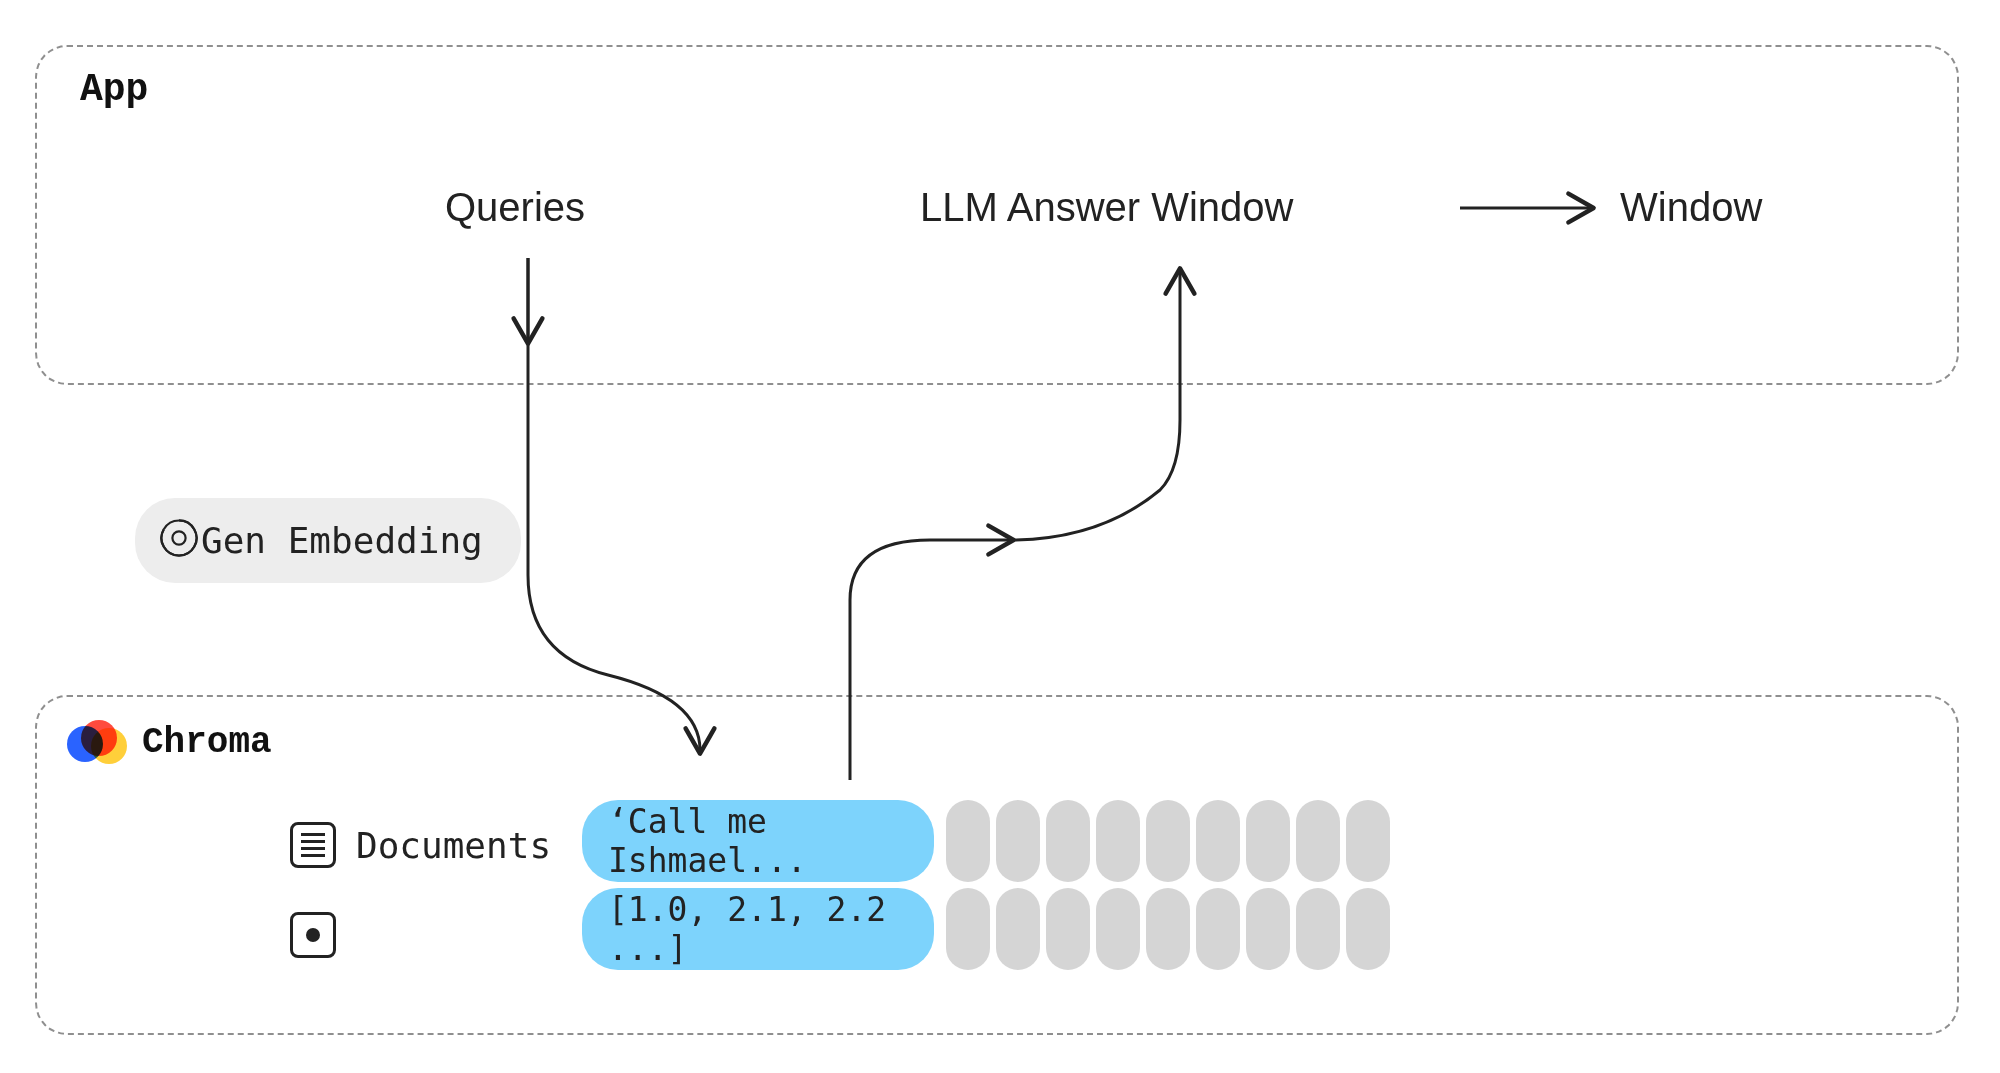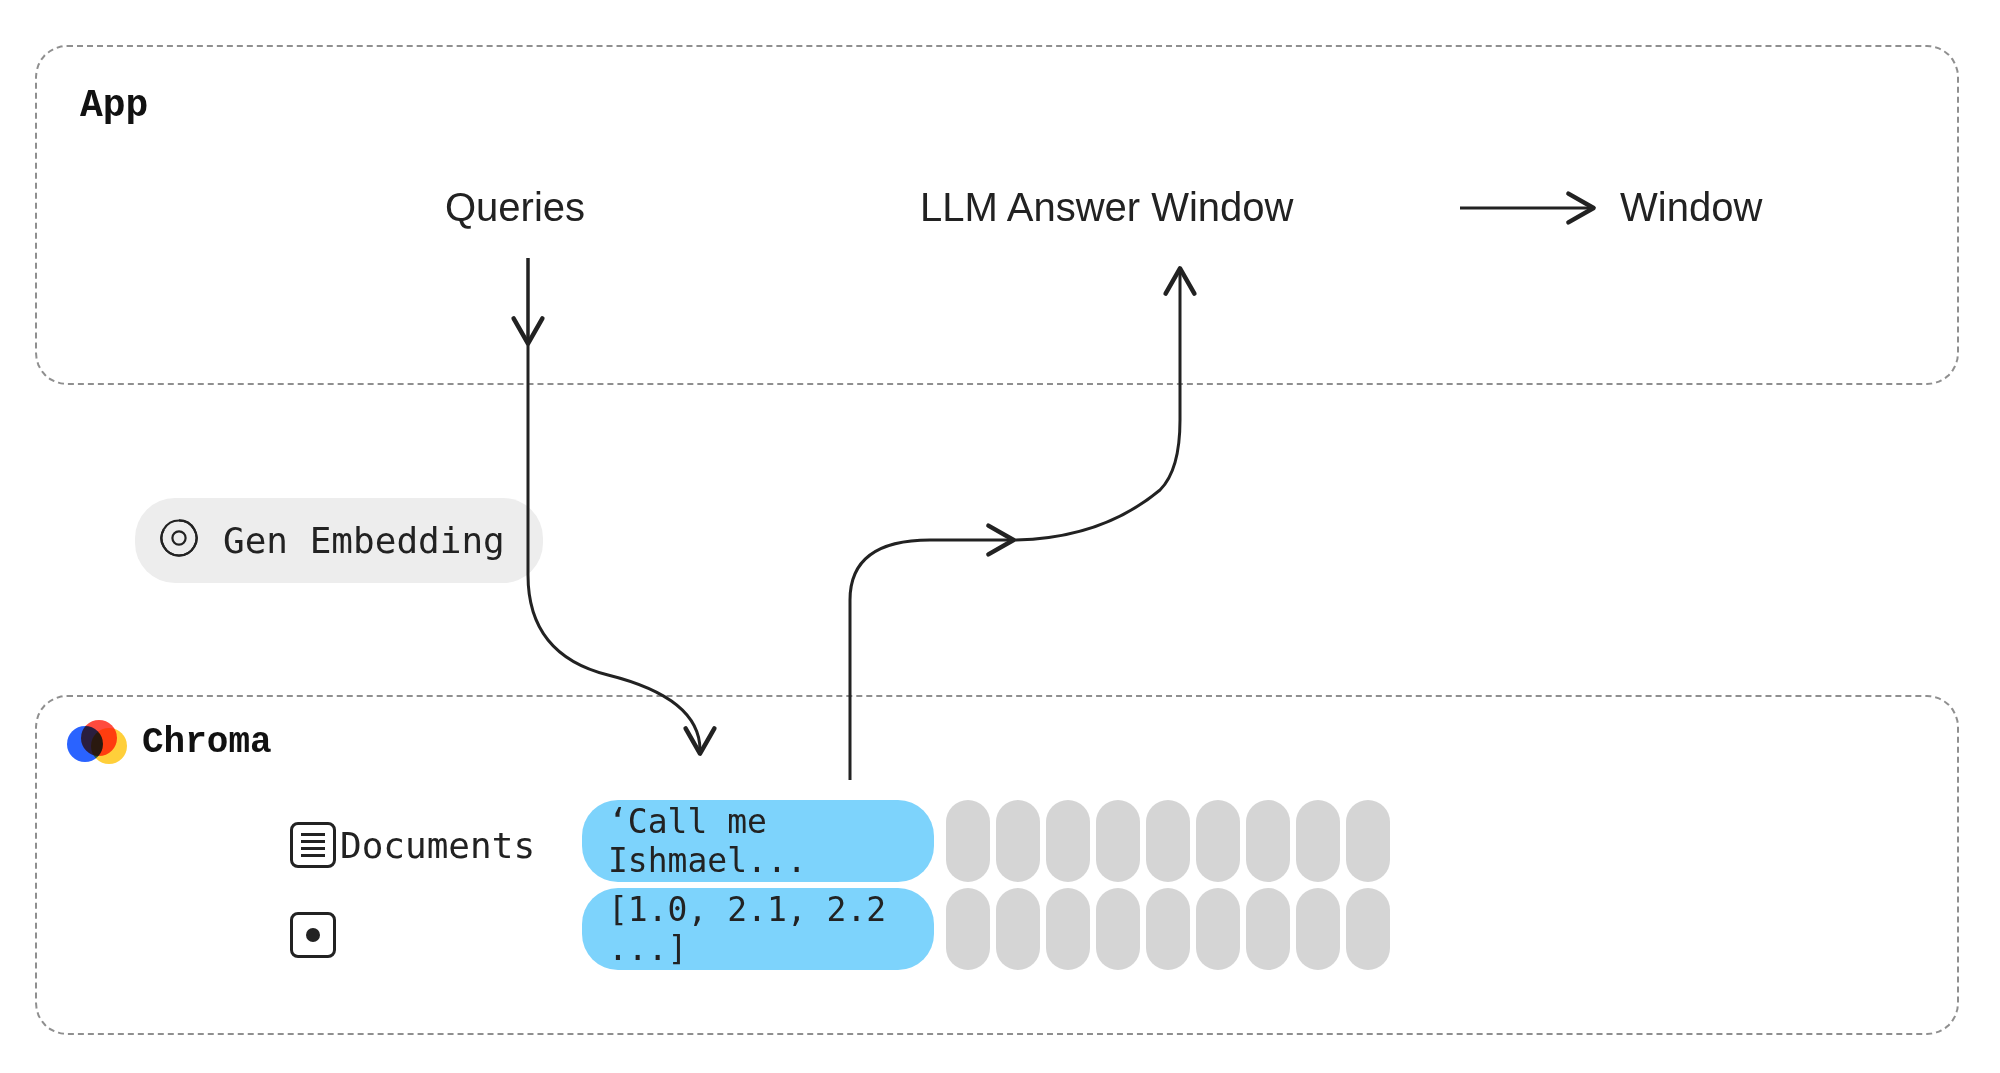--- a/index.html
+++ b/index.html
@@ -20,54 +20,53 @@
     position: absolute;
     border: 2.5px dashed #8f8f8f;
     border-radius: 32px;
     background: #fff;
   }
   .box-title {
     position: absolute;
     font-weight: 700;
     color: #111;
   }
-  .app-title { font-size: 38px; margin-top: 16px; }
+  .app-title { font-size: 38px; }
   .chroma-title { font-size: 36px; }
 
   
   .node {
     position: absolute;
     font-family: Liberation Sans, sans-serif;
     font-size: 40px;
     color: #222;
     white-space: nowrap;
   }
 
   
   .pill {
     position: absolute;
     background: #ededed;
     border-radius: 40px;
     display: flex;
     align-items: center;
-    gap: 22px;
     padding: 18px 38px 18px 22px;
   }
   .pill span.label {
     font-family: ui-monospace, SFMono-Regular, Menlo, Consolas, monospace;
     font-size: 36px;
     color: #222;
   }
 
   
   .row-label {
     position: absolute;
     display: flex;
     align-items: center;
-    gap: 4px;
+    gap: 20px;
   }
   .row-label .txt {
     font-family: ui-monospace, SFMono-Regular, Menlo, Consolas, monospace;
     font-size: 36px;
     color: #222;
   }
   .glyph-box {
     width: 40px;
     height: 40px;
     border: 3px solid #222;

